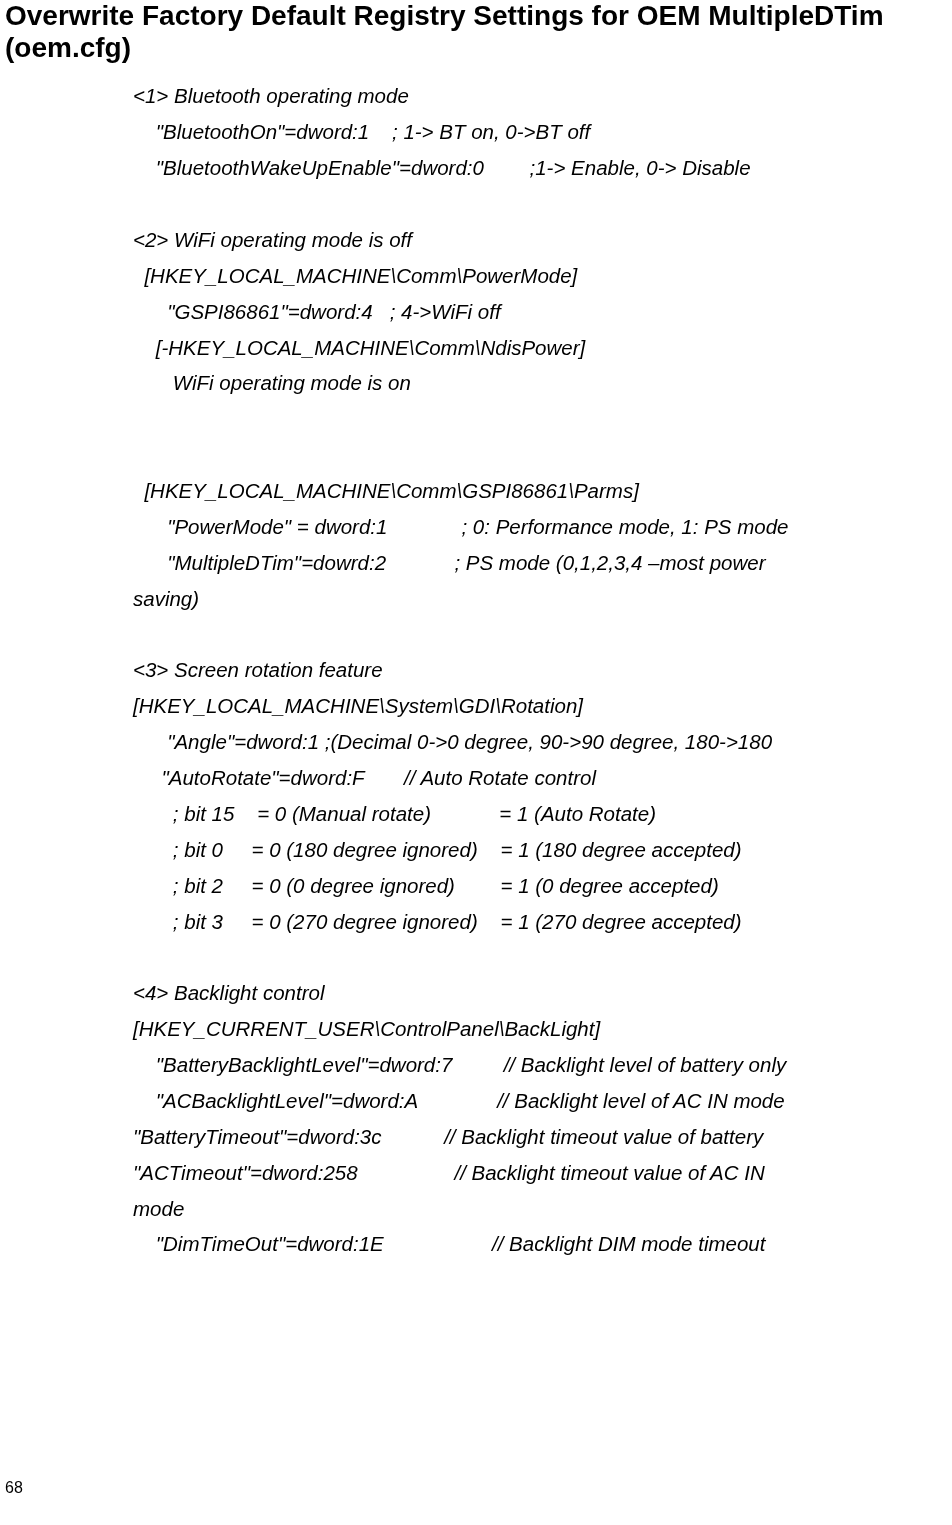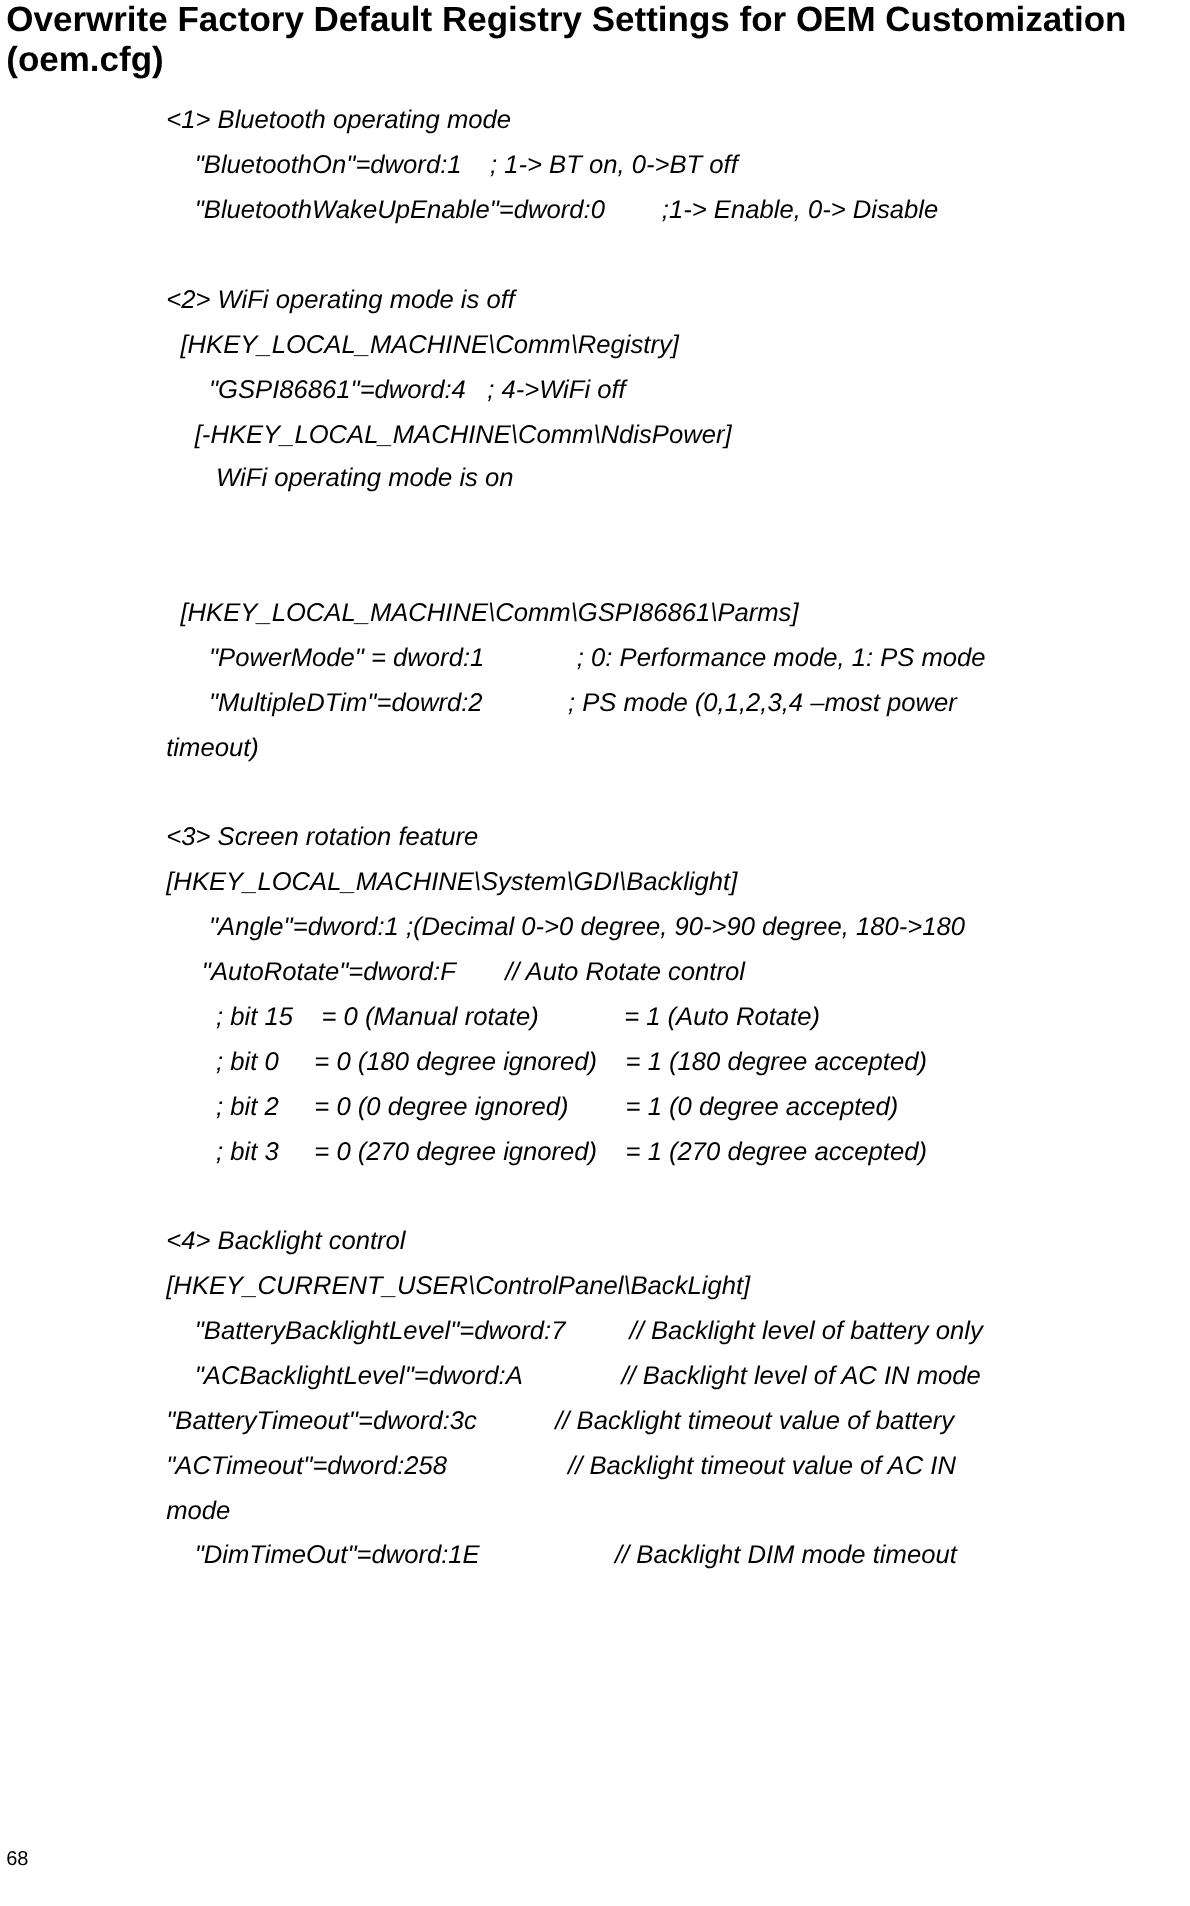--- a/index.html
+++ b/index.html
@@ -34,41 +34,41 @@
     .page-number {
       position: absolute;
       bottom: 28px;
       left: 5px;
       font-size: 16px;
     }
   </style>
 </head>
 <body>
 
-<div class="title">Overwrite Factory Default Registry Settings for OEM Customization (oem.cfg)</div>
+<div class="title">Overwrite Factory Default Registry Settings for OEM MultipleDTim (oem.cfg)</div>
 
 <div class="content" id="content-container">
     <p>&lt;1&gt; Bluetooth operating mode</p>
     <p>    "BluetoothOn"=dword:1    ; 1-&gt; BT on, 0-&gt;BT off</p>
     <p>    "BluetoothWakeUpEnable"=dword:0        ;1-&gt; Enable, 0-&gt; Disable</p>
     <p>&nbsp;</p>
     <p>&lt;2&gt; WiFi operating mode is off</p>
-    <p>  [HKEY_LOCAL_MACHINE\Comm\Registry]</p>
+    <p>  [HKEY_LOCAL_MACHINE\Comm\PowerMode]</p>
     <p>      "GSPI86861"=dword:4   ; 4-&gt;WiFi off</p>
     <p>    [-HKEY_LOCAL_MACHINE\Comm\NdisPower]</p>
     <p>       WiFi operating mode is on</p>
     <p>&nbsp;</p>
     <p>&nbsp;</p>
     <p>  [HKEY_LOCAL_MACHINE\Comm\GSPI86861\Parms]</p>
     <p>      "PowerMode" = dword:1             ; 0: Performance mode, 1: PS mode</p>
     <p>      "MultipleDTim"=dowrd:2            ; PS mode (0,1,2,3,4 –most power</p>
-    <p>timeout)</p>
+    <p>saving)</p>
     <p>&nbsp;</p>
     <p>&lt;3&gt; Screen rotation feature</p>
-    <p>[HKEY_LOCAL_MACHINE\System\GDI\Backlight]</p>
+    <p>[HKEY_LOCAL_MACHINE\System\GDI\Rotation]</p>
     <p>      "Angle"=dword:1 ;(Decimal 0-&gt;0 degree, 90-&gt;90 degree, 180-&gt;180</p>
     <p>     "AutoRotate"=dword:F       // Auto Rotate control</p>
     <p>       ; bit 15    = 0 (Manual rotate)            = 1 (Auto Rotate)</p>
     <p>       ; bit 0     = 0 (180 degree ignored)    = 1 (180 degree accepted)</p>
     <p>       ; bit 2     = 0 (0 degree ignored)        = 1 (0 degree accepted)</p>
     <p>       ; bit 3     = 0 (270 degree ignored)    = 1 (270 degree accepted)</p>
     <p>&nbsp;</p>
     <p>&lt;4&gt; Backlight control</p>
     <p>[HKEY_CURRENT_USER\ControlPanel\BackLight]</p>
     <p>    "BatteryBacklightLevel"=dword:7         // Backlight level of battery only</p>

